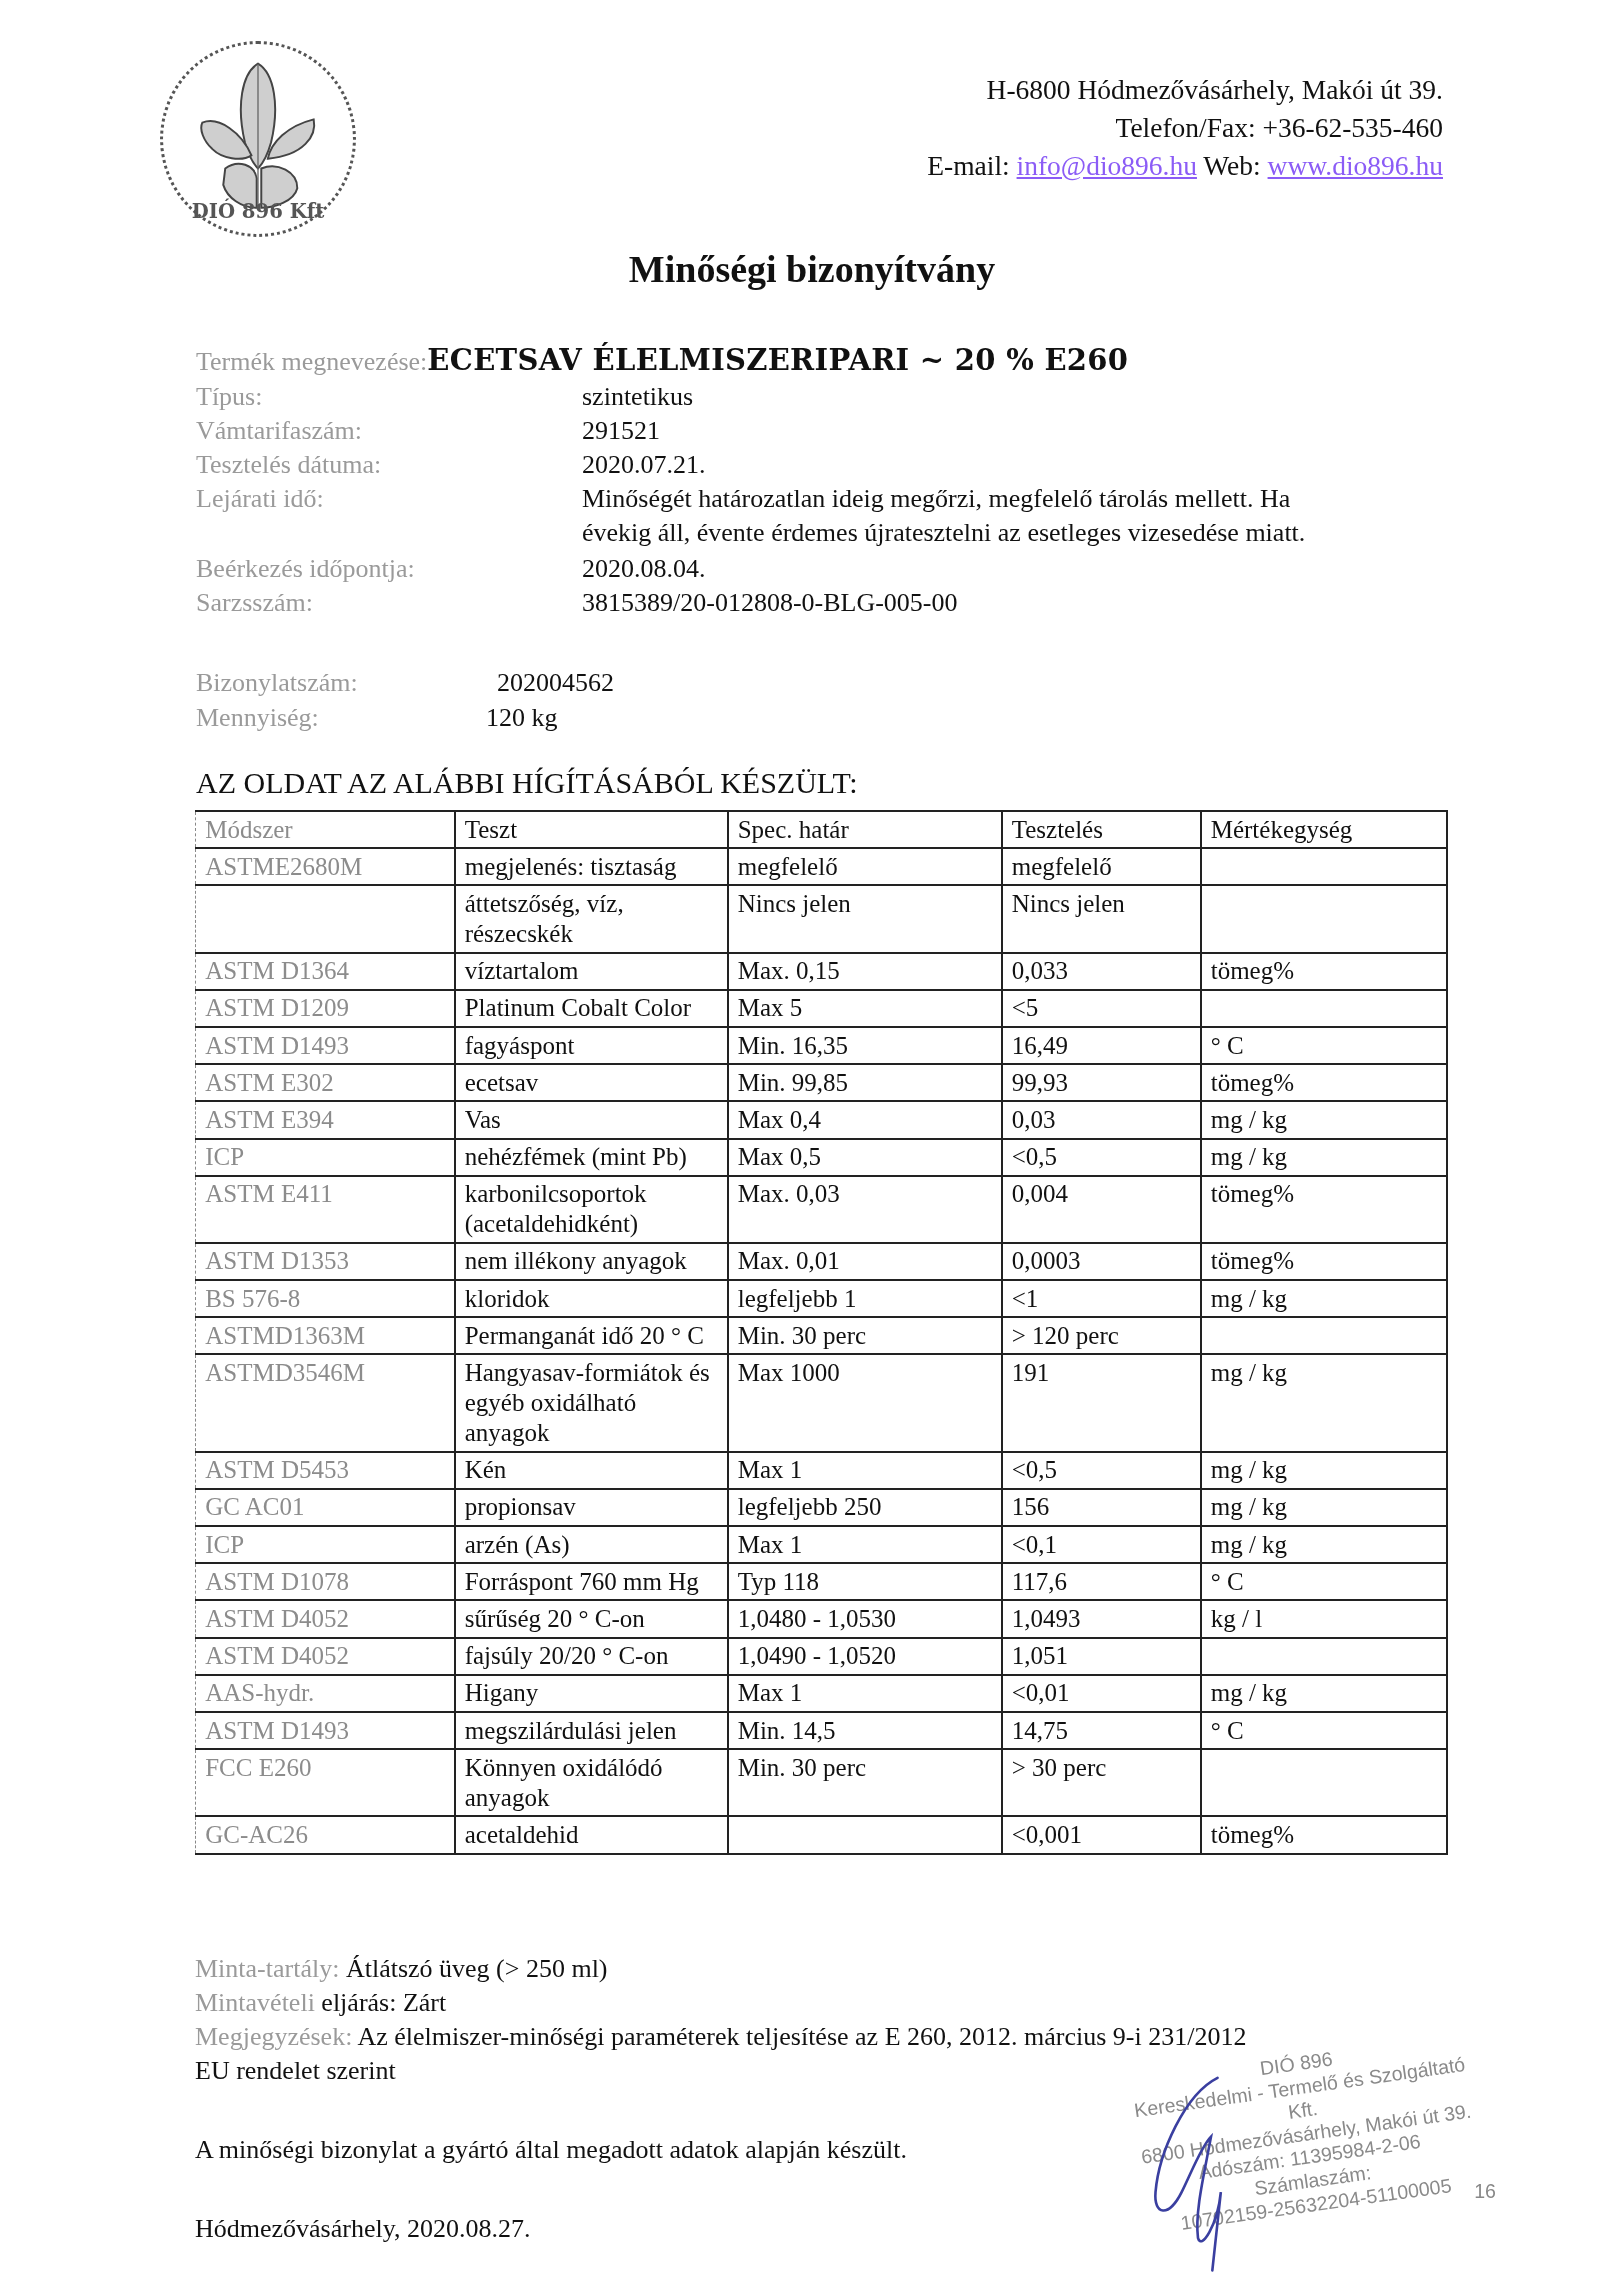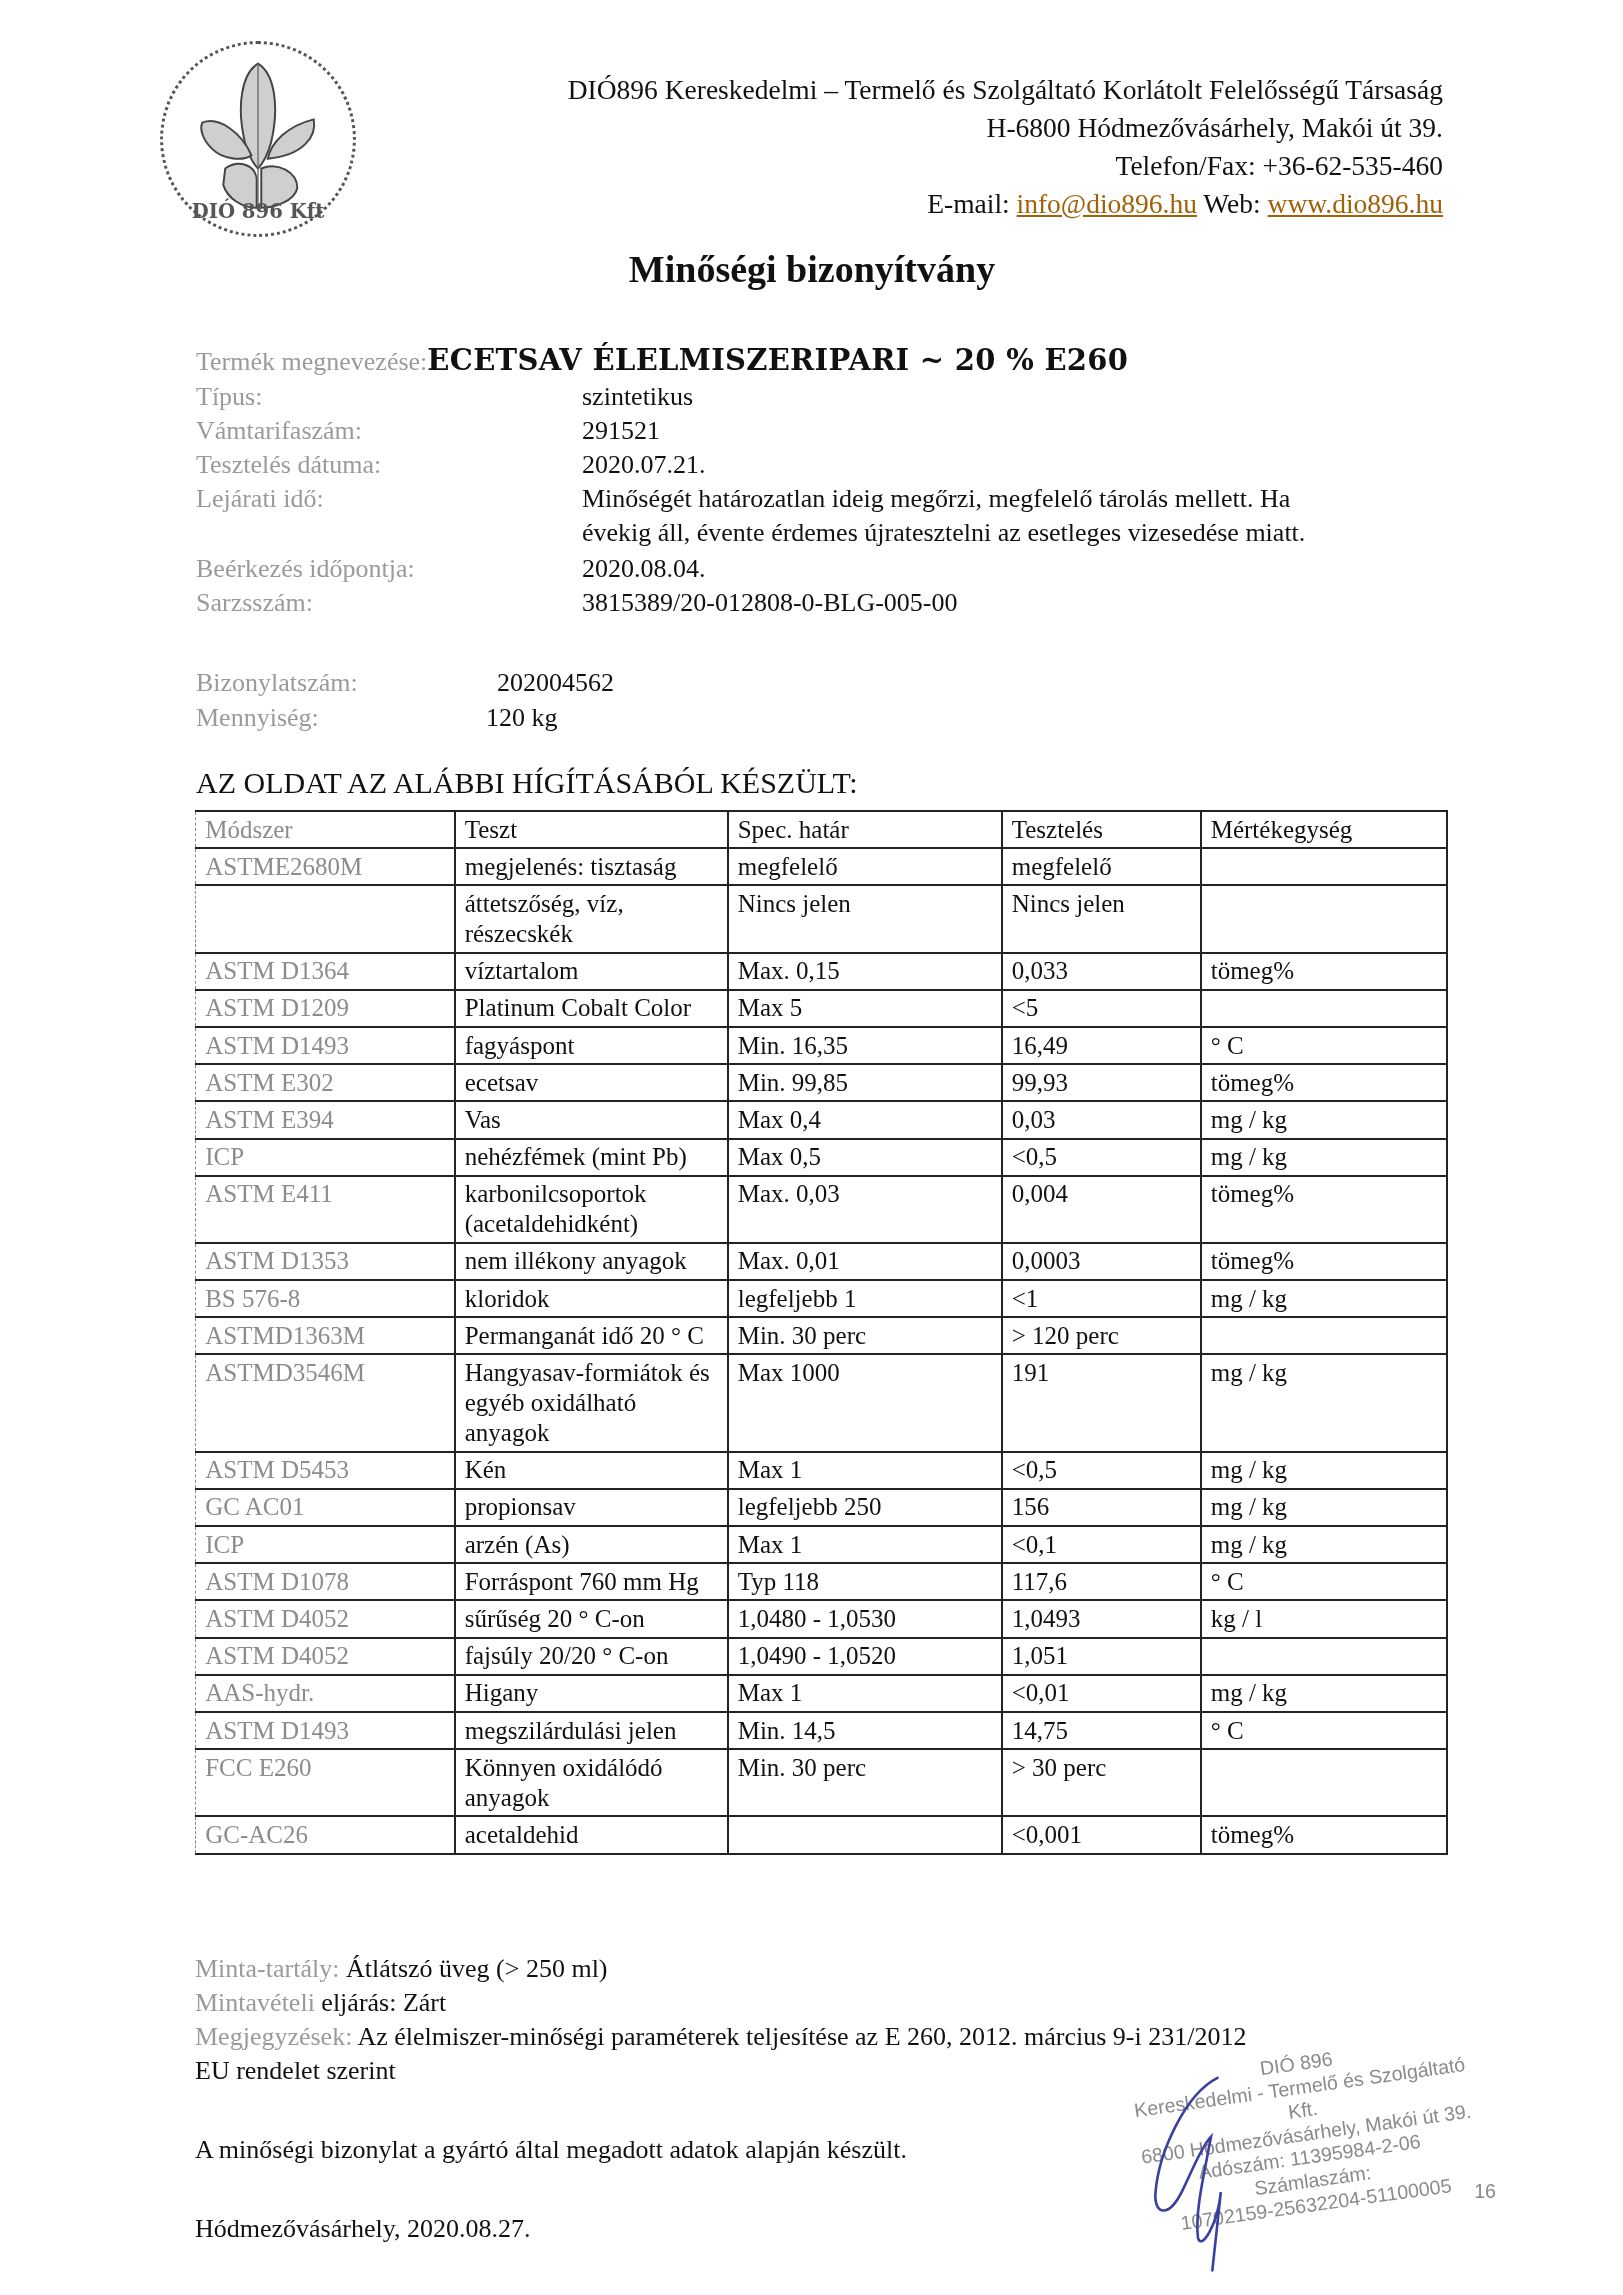--- a/index.html
+++ b/index.html
@@ -13,21 +13,21 @@
   
   .logo {
     left: 160px; top: 41px; width: 196px; height: 196px;
     border-radius: 50%; border: 3.3px dotted #555; box-sizing: border-box;
   }
   .logo svg { position: absolute; left: 0; top: 0; }
 
   
   .company { right: 181px; text-align: right; font-size: 27.5px; line-height: 38px; top: 71px; }
   .company .line { white-space: nowrap; }
-  .company a { color: #a16207; text-decoration: underline; text-align: center; }
+  .company a { color: #8b5cf6; text-decoration: underline; text-align: center; }
 
   .doc-title { left: 0; width: 1624px; text-align: center; top: 247px; font-size: 38px; font-weight: bold; }
 
   
   .info-row { position: absolute; left: 196px; font-size: 26px; white-space: nowrap; }
   .info-label { position: absolute; left: 0; }
   .info-value { position: absolute; left: 386px; }
   .product-name { font-family: "DejaVu Serif", serif; font-weight: bold; font-size: 29px; letter-spacing: 0.3px; }
 
   .section-heading { left: 196px; top: 766px; font-size: 30px; white-space: nowrap; }
@@ -67,21 +67,20 @@
       <path d="M230 115 C235 140 215 170 160 175 C165 150 190 125 230 115 Z"></path>
       <path d="M95 190 C115 175 140 185 143 205 L143 250 C120 250 98 235 92 215 Z"></path>
       <path d="M150 190 C175 180 205 195 205 220 C200 240 170 250 150 250 Z"></path>
     </g>
     <line x1="145" y1="30" x2="145" y2="250" stroke="#666" stroke-width="2"></line>
     <text x="145" y="265" text-anchor="middle" font-family="DejaVu Serif, serif" font-size="30" font-weight="bold" fill="#555">DIÓ 896 Kft</text>
   </svg>
 </div>
 
 <div class="abs company">
-  <div class="line">DIÓ896 Kereskedelmi – Termelő és Szolgáltató Korlátolt Felelősségű Társaság</div>
   <div class="line">H-6800 Hódmezővásárhely, Makói út 39.</div>
   <div class="line">Telefon/Fax: +36-62-535-460</div>
   <div class="line">
     <span>E-mail: </span><a>info@dio896.hu</a><span> Web: </span><a>www.dio896.hu</a>
   </div>
 </div>
 
 <div class="abs doc-title">Minőségi bizonyítvány</div>
 
 <div class="info-row" style="top:343px;">

